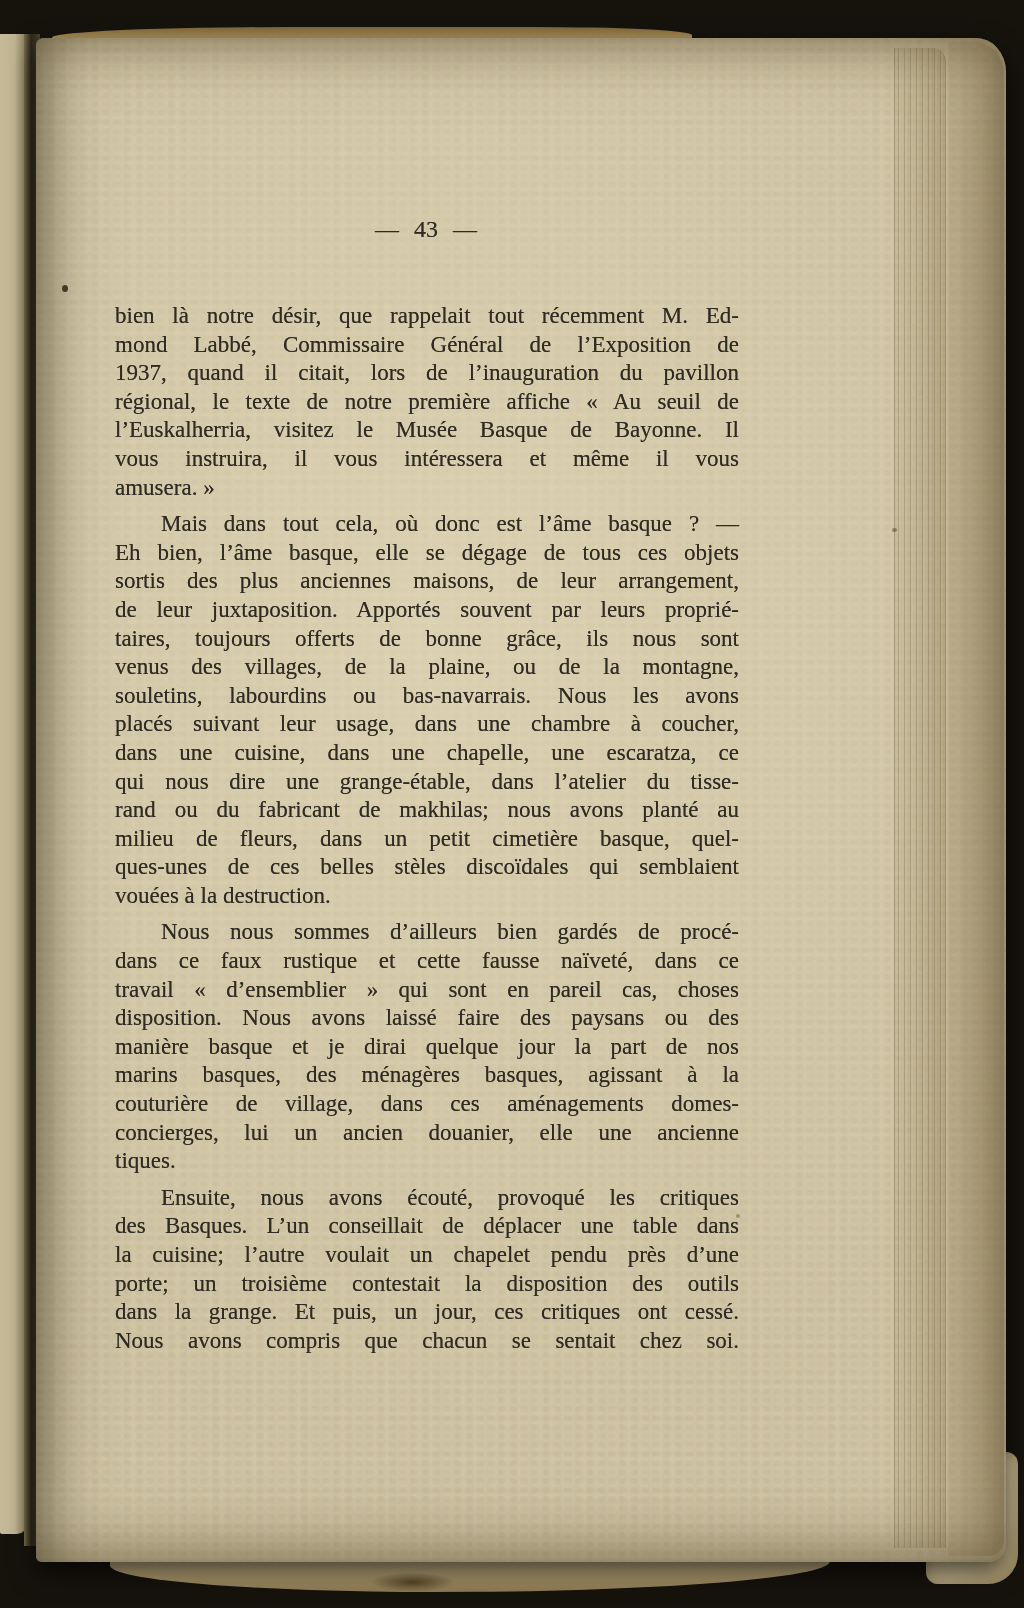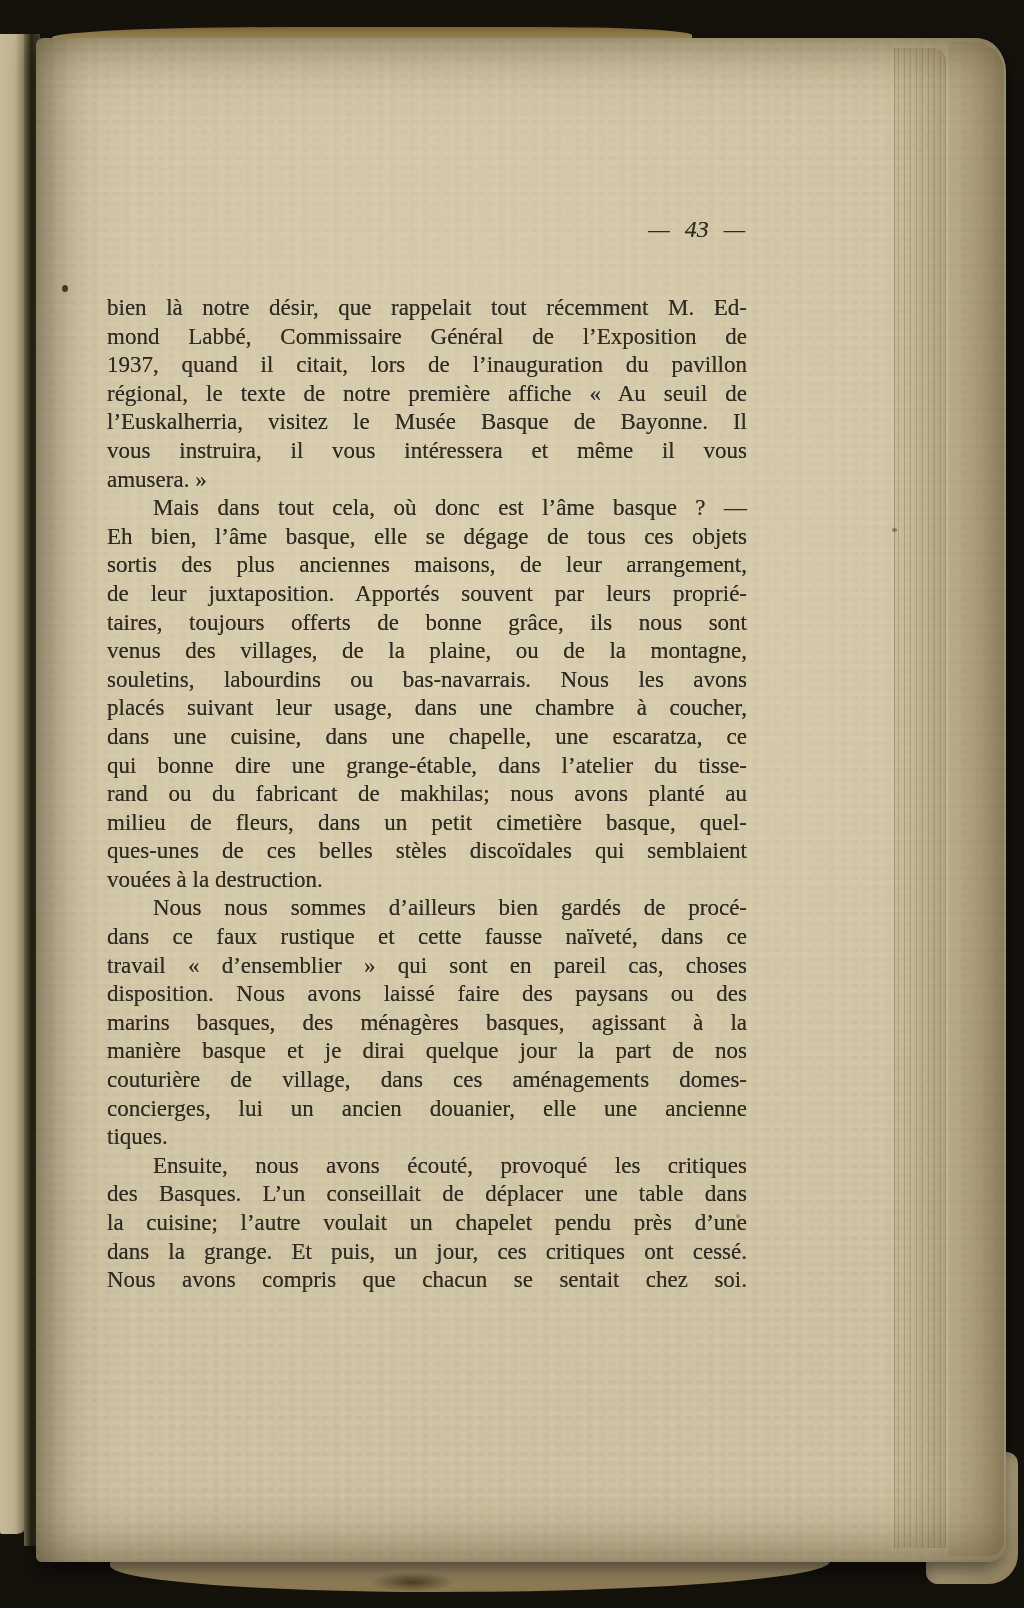--- a/index.html
+++ b/index.html
@@ -115,37 +115,36 @@
     width: 56px;
     background: linear-gradient(90deg, rgba(152,132,86,.14) 0%, rgba(136,116,72,.22) 60%, rgba(104,86,50,.34) 100%);
     border-radius: 0 30px 16px 0;
   }
 
   
   .pageno {
     position: absolute;
     left: 71px; top: 178px;
     width: 638px;
-    text-align: right;
+    text-align: center;
     font-size: 24px;
     color: var(--ink);
     word-spacing: 9px;
     text-shadow: 0 0 .5px rgba(47,42,34,.65);
-    font-style: italic;
   }
   .textblock {
     position: absolute;
     left: 71px; top: 256px;
     width: 640px;
     font-size: 23px;
     line-height: 28.6px;
     color: var(--ink);
     text-shadow: 0 0 .5px rgba(47,42,34,.65);
   }
-  .para { margin: 0; }
+  .para { margin: 8px; }
   .line { text-align: justify; text-align-last: justify; white-space: normal; }
   .line.endline { text-align-last: left; }
   .line.indent { padding-left: 46px; }
   .it { }
 
   
   .speck { position: absolute; border-radius: 50%; }
   .speck.s1 { left: 26px; top: 247px; width: 6px; height: 7px; background: rgba(43,36,26,.85); }
   .speck.s2 { left: 856px; top: 490px; width: 5px; height: 4px; background: rgba(96,78,44,.6); }
   .speck.s3 { left: 700px; top: 1176px; width: 4px; height: 4px; background: rgba(96,78,44,.45); }
@@ -180,41 +179,42 @@
         <div class="para">
           <div class="line indent"><span>Mais dans tout cela, où donc est l’âme basque ? —</span></div>
           <div class="line"><span>Eh bien, l’âme basque, elle se dégage de tous ces objets</span></div>
           <div class="line"><span>sortis des plus anciennes maisons, de leur arrangement,</span></div>
           <div class="line"><span>de leur juxtaposition. Apportés souvent par leurs proprié-</span></div>
           <div class="line"><span>taires, toujours offerts de bonne grâce, ils nous sont</span></div>
           <div class="line"><span>venus des villages, de la plaine, ou de la montagne,</span></div>
           <div class="line"><span>souletins, labourdins ou bas-navarrais. Nous les avons</span></div>
           <div class="line"><span>placés suivant leur usage, dans une chambre à coucher,</span></div>
           <div class="line"><span>dans une cuisine, dans une chapelle, une escaratza, ce</span></div>
-          <div class="line"><span>qui bonne dire une grange-étable, dans l’atelier du tisse-</span></div>
+          <div class="line"><span>qui nous dire une grange-étable, dans l’atelier du tisse-</span></div>
           <div class="line"><span>rand ou du fabricant de makhilas; nous avons planté au</span></div>
           <div class="line"><span>milieu de fleurs, dans un petit cimetière basque, quel-</span></div>
           <div class="line"><span>ques-unes de ces belles stèles discoïdales qui semblaient</span></div>
           <div class="line endline"><span>vouées à la destruction.</span></div>
         </div>
         <div class="para">
           <div class="line indent"><span>Nous nous sommes d’ailleurs bien gardés de procé-</span></div>
           <div class="line"><span>dans ce faux rustique et cette fausse naïveté, dans ce</span></div>
           <div class="line"><span>travail « d’ensemblier » qui sont en pareil cas, choses</span></div>
           <div class="line"><span>disposition. Nous avons laissé faire des paysans ou des</span></div>
+          <div class="line"><span>manière basque et je dirai quelque jour la part de nos</span></div>
           <div class="line"><span>marins basques, des ménagères basques, agissant à la</span></div>
-          <div class="line"><span>manière basque et je dirai quelque jour la part de nos</span></div>
           <div class="line"><span>couturière de village, dans ces aménagements domes-</span></div>
           <div class="line"><span>concierges, lui un ancien douanier, elle une ancienne</span></div>
           <div class="line endline"><span>tiques.</span></div>
         </div>
         <div class="para">
           <div class="line indent"><span>Ensuite, nous avons écouté, provoqué les critiques</span></div>
           <div class="line"><span>des Basques. L’un conseillait de déplacer une table dans</span></div>
           <div class="line"><span>la cuisine; l’autre voulait un chapelet pendu près d’une</span></div>
+          <div class="line"><span>porte; un troisième contestait la disposition des outils</span></div>
           <div class="line"><span>dans la grange. Et puis, un jour, ces critiques ont cessé.</span></div>
           <div class="line"><span>Nous avons compris que chacun se sentait chez soi.</span></div>
         </div>
       </div>
 
     <div class="speck s1"></div>
     <div class="speck s2"></div>
     <div class="speck s3"></div>
 
     <div class="page-shade"></div>

